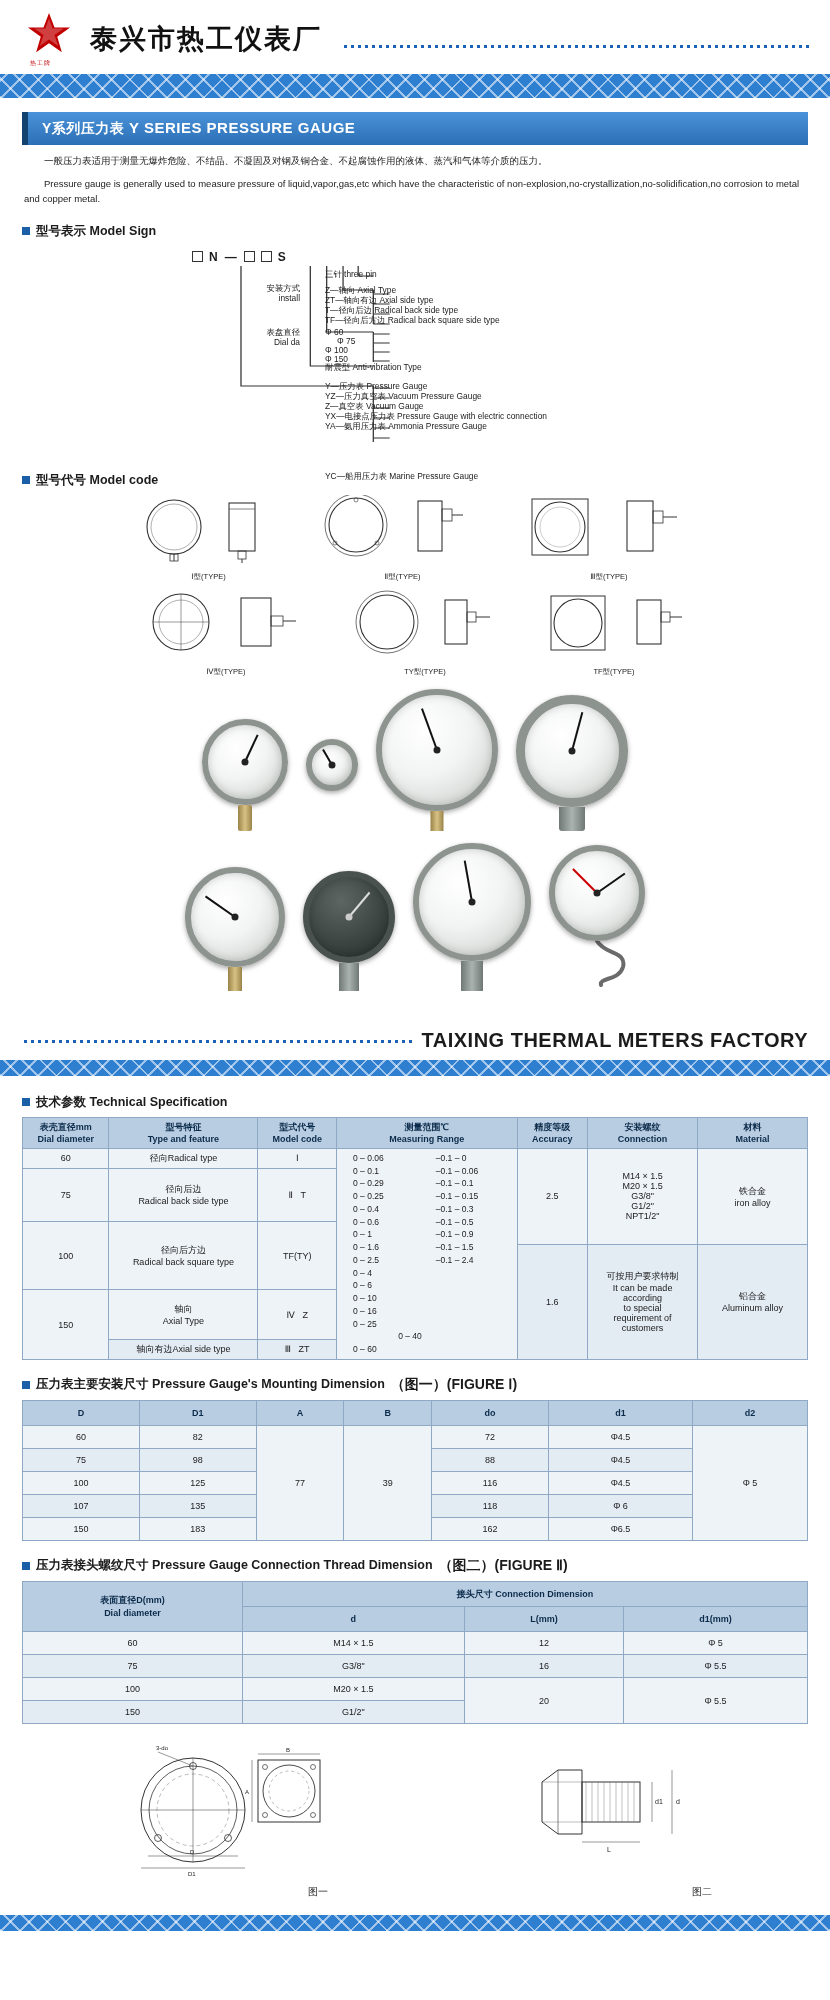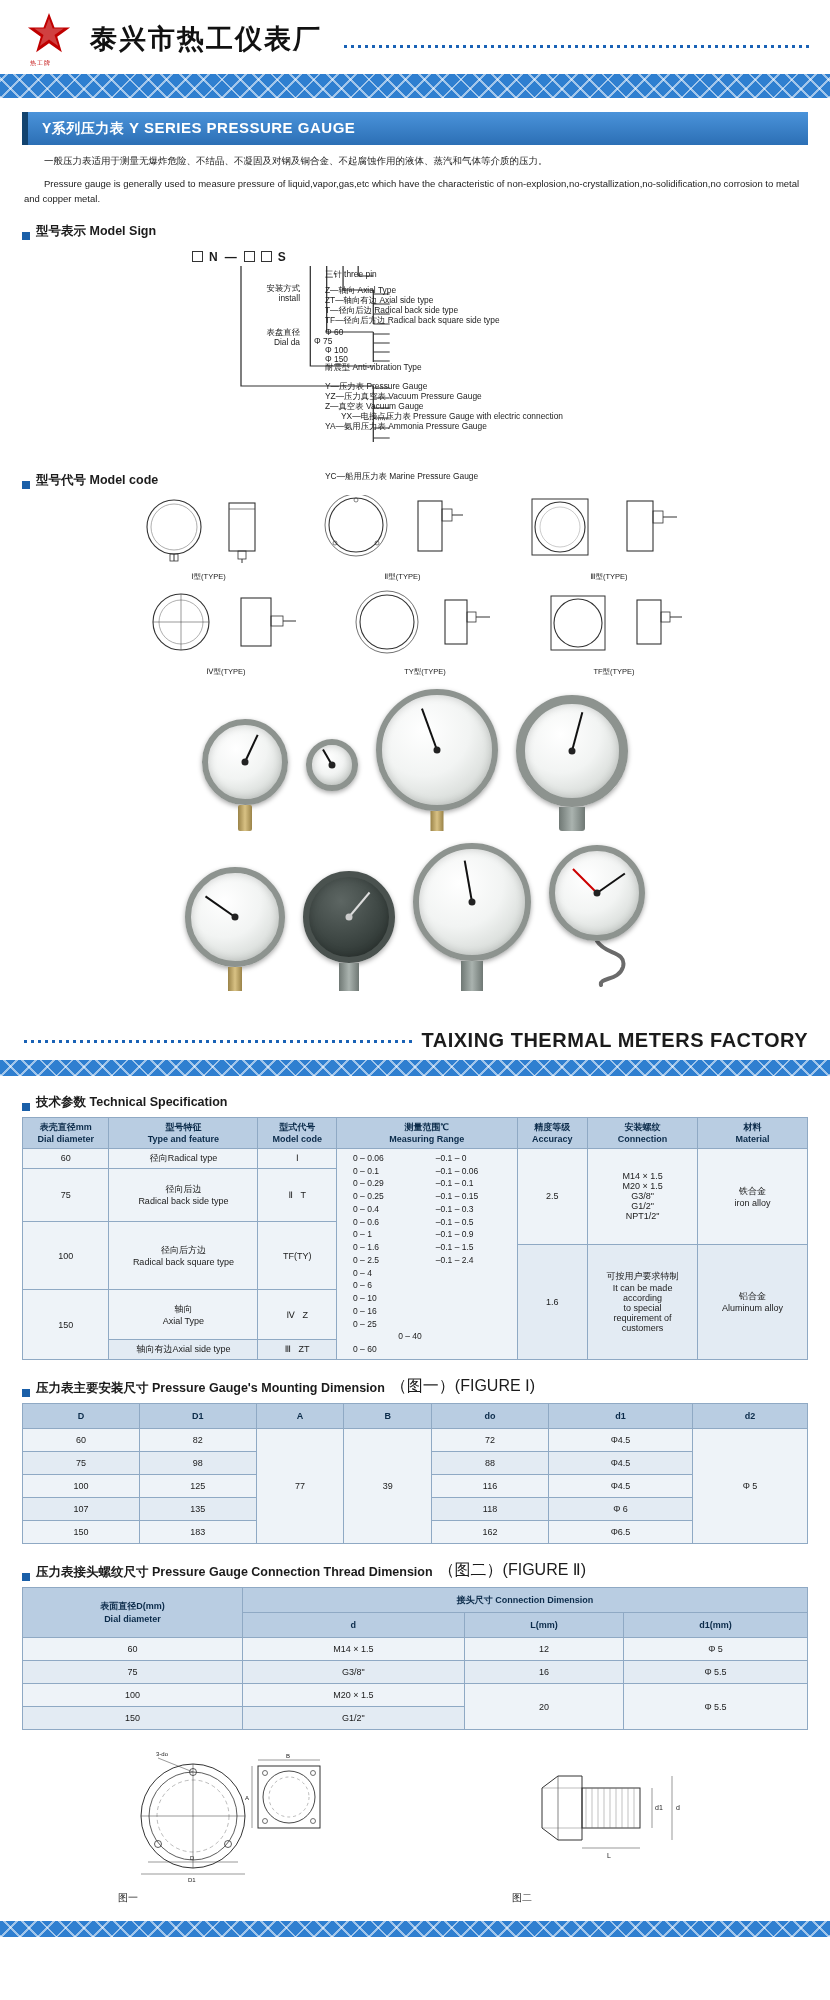--- a/index.html
+++ b/index.html
@@ -75,21 +75,21 @@
     color: #222;
     margin: 8px 2px 2px 2px;
     text-indent: 20px;
   }
 
   .sec-head {
     font-size: 12.5px;
     font-weight: bold;
     margin: 16px 0 6px 0;
     display: flex;
-    align-items: flex-end;
+    align-items: center;
     gap: 6px;
   }
   .sec-head .sq {
     width: 8px; height: 8px; background: #1a5fa8; display: inline-block;
   }
 
   
   .modelsign {
     position: relative;
     height: 210px;
@@ -171,25 +171,25 @@
   thead th {
     background: #b9cde2; font-weight: bold; font-size: 9px; color: #0b2b4a; line-height: 1.35;
   }
   tbody td { background: #eef3f8; }
   tbody tr:nth-child(even) td { background: #e3ebf3; }
   .rng { text-align: left; padding-left: 16px !important; line-height: 1.5; font-size: 8.5px; }
 
   table.dim td, table.dim th { border: 1px solid #8fa9c4; text-align:center; padding: 6px 2px; }
   table.thread td, table.thread th { border: 1px solid #8fa9c4; text-align:center; padding: 6px 2px; }
 
-  .fig-note { font-weight: normal; font-size: 16px; }
+  .fig-note { font-weight: bold; font-size: 14px; }
 
   
   .figs { display: flex; justify-content: space-around; align-items: flex-end; padding: 18px 26px 6px 26px; }
-  .figbox { text-align: left; font-size: 8px; }
+  .figbox { text-align: right; font-size: 8px; }
   .figcap { margin-top: 6px; font-size: 10px; }
 
   .footer-band { margin-top: 8px; }
 
   svg text { font-family: "Liberation Sans", sans-serif; }
 </style>
 </head>
 <body>
 
 <div class="page">
@@ -258,30 +258,30 @@
 
       <div class="ms-text" style="left:273px; top:38px;">Z—轴向 Axial Type</div>
       <div class="ms-text" style="left:273px; top:48px;">ZT—轴向有边 Axial side type</div>
       <div class="ms-text" style="left:273px; top:58px;">T—径向后边  Radical back side type</div>
       <div class="ms-text" style="left:273px; top:68px;">TF—径向后方边 Radical back square side type</div>
 
       <div class="ms-text" style="left:188px; top:80px; text-align:right; width:60px;">表盘直径</div>
       <div class="ms-text" style="left:188px; top:90px; text-align:right; width:60px;">Dial da</div>
 
       <div class="ms-text" style="left:273px; top:80px;">Φ 60</div>
-      <div class="ms-text" style="left:262px; top:89px;">Φ 75</div>
+      <div class="ms-text" style="left:285px; top:89px;">Φ 75</div>
       <div class="ms-text" style="left:273px; top:98px;">Φ 100</div>
       <div class="ms-text" style="left:273px; top:107px;">Φ 150</div>
 
       <div class="ms-text" style="left:273px; top:115px;">耐震型 Anti-vibration Type</div>
 
       <div class="ms-text" style="left:273px; top:134px;">Y—压力表 Pressure Gauge</div>
       <div class="ms-text" style="left:273px; top:144px;">YZ—压力真空表 Vacuum Pressure Gauge</div>
       <div class="ms-text" style="left:273px; top:154px;">Z—真空表 Vacuum Gauge</div>
-      <div class="ms-text" style="left:273px; top:164px;margin-left:16px;">YX—电接点压力表 Pressure Gauge with electric connection</div>
+      <div class="ms-text" style="left:273px; top:164px;">YX—电接点压力表 Pressure Gauge with electric connection</div>
       <div class="ms-text" style="left:273px; top:174px;">YA—氨用压力表 Ammonia Pressure Gauge</div>
       <div class="ms-text" style="left:273px; top:184px;margin-top:40px;">YC—船用压力表 Marine Pressure Gauge</div>
     </div>
 
     <div class="sec-head">
       <span class="sq"></span>
       <span>型号代号 Model code</span>
     </div>
 
     <div class="drawings">

